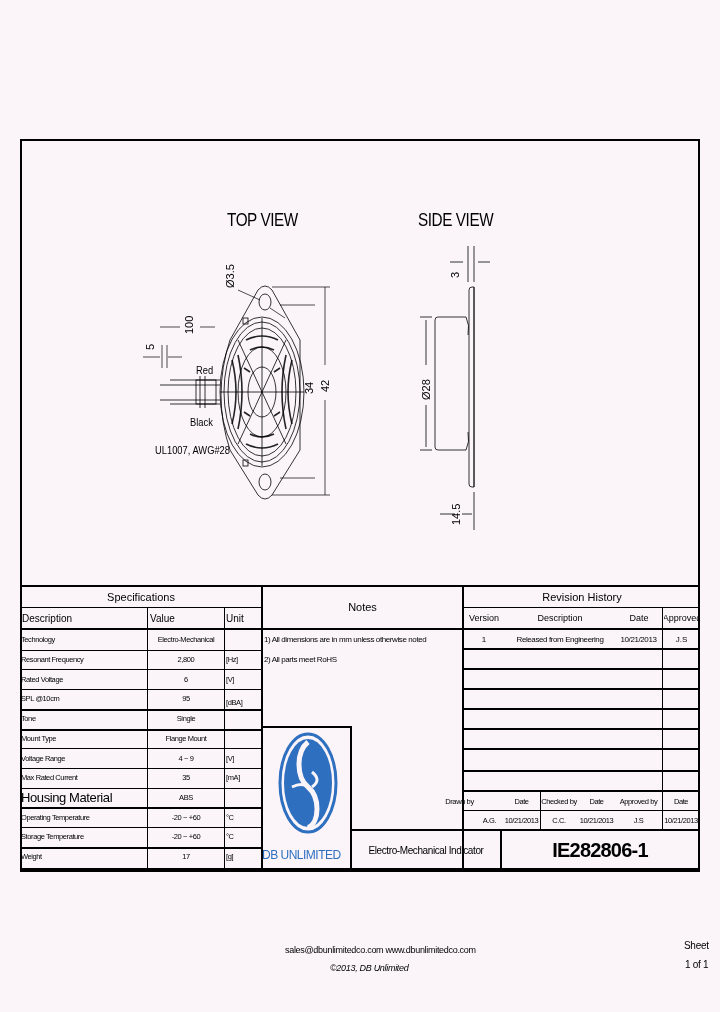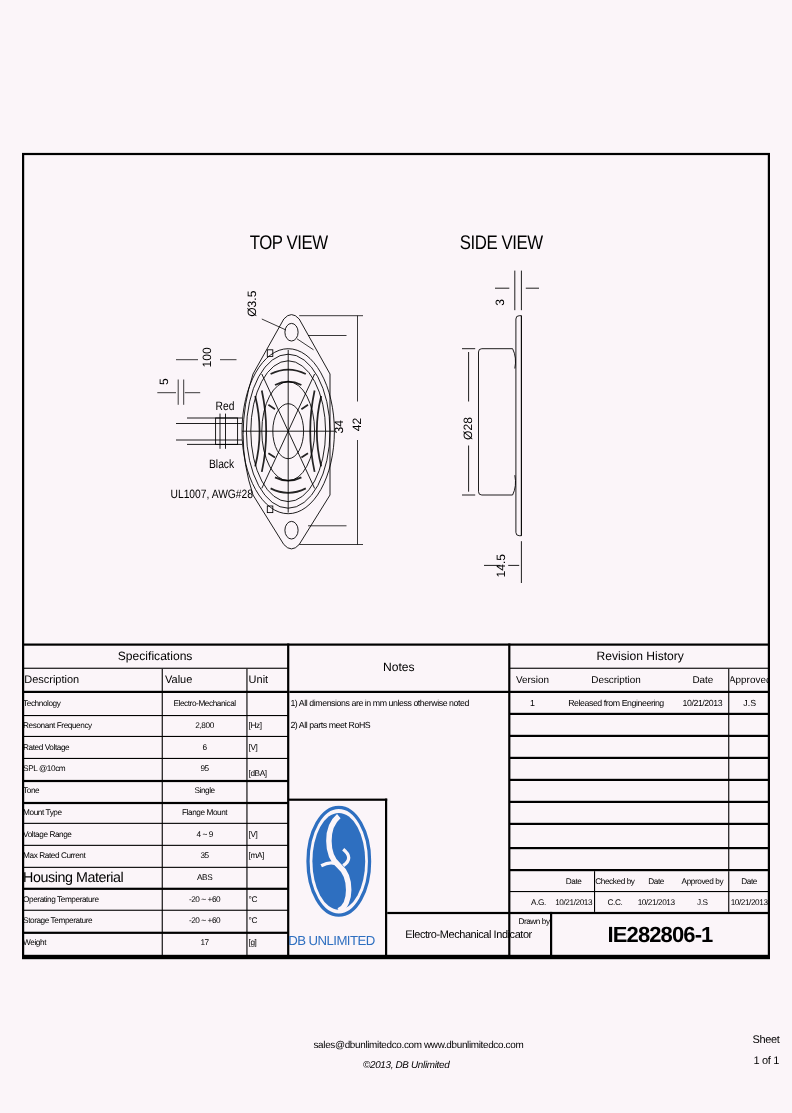--- a/index.html
+++ b/index.html
@@ -234,21 +234,21 @@
     <div class="hline" style="left:463px;top:668px;width:237px;height:1.5px;"></div>
     <div class="hline" style="left:463px;top:688px;width:237px;height:1.5px;"></div>
     <div class="hline" style="left:463px;top:708px;width:237px;height:1.5px;"></div>
     <div class="hline" style="left:463px;top:728px;width:237px;height:1.5px;"></div>
     <div class="hline" style="left:463px;top:748px;width:237px;height:1.5px;"></div>
     <div class="hline" style="left:463px;top:770px;width:237px;height:1.5px;"></div>
   </div>
 
 <div class="hline" style="left:463px;top:790px;width:237px;height:2px;"></div>
 <div id="signoff">
-    <div class="cell center narrow" style="left:466px;top:792px;width:39px;height:18px;font-size:7.5px;margin-top:36px;">Drawn by</div>
+    <div class="cell center narrow" style="left:440px;top:792px;width:39px;height:18px;font-size:7.5px;">Drawn by</div>
     <div class="cell center narrow" style="left:464px;top:811px;width:39px;height:18px;font-size:7.5px;padding-left:12px;">A.G.</div>
     <div class="cell center narrow" style="left:503px;top:792px;width:37px;height:18px;font-size:7.5px;">Date</div>
     <div class="cell center narrow" style="left:503px;top:811px;width:37px;height:18px;font-size:7.5px;">10/21/2013</div>
     <div class="cell center narrow" style="left:540px;top:792px;width:38px;height:18px;font-size:7.5px;">Checked by</div>
     <div class="cell center narrow" style="left:540px;top:811px;width:38px;height:18px;font-size:7.5px;">C.C.</div>
     <div class="cell center narrow" style="left:578px;top:792px;width:37px;height:18px;font-size:7.5px;">Date</div>
     <div class="cell center narrow" style="left:578px;top:811px;width:37px;height:18px;font-size:7.5px;">10/21/2013</div>
     <div class="cell center narrow" style="left:615px;top:792px;width:47px;height:18px;font-size:7.5px;">Approved by</div>
     <div class="cell center narrow" style="left:615px;top:811px;width:47px;height:18px;font-size:7.5px;">J.S</div>
     <div class="cell center narrow" style="left:662px;top:792px;width:38px;height:18px;font-size:7.5px;">Date</div>

